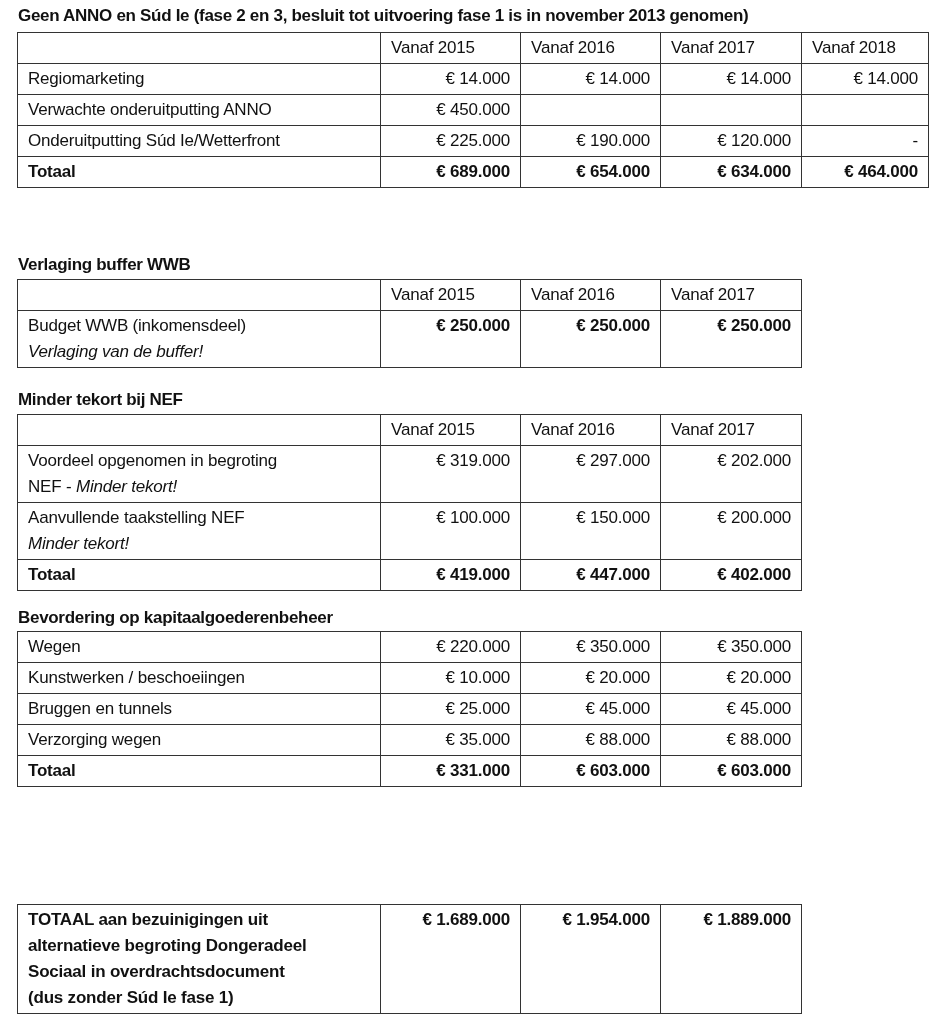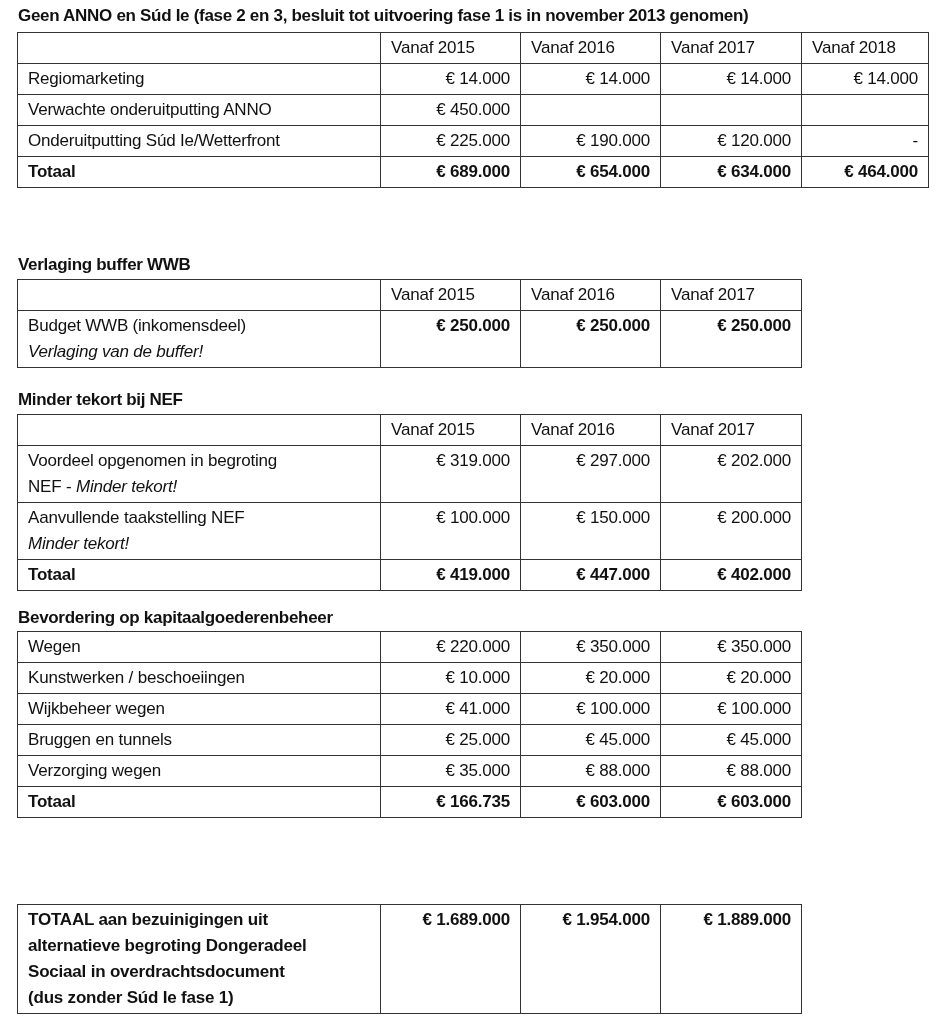--- a/index.html
+++ b/index.html
@@ -160,40 +160,34 @@
     <td class="num">€ 350.000</td>
     <td class="num">€ 350.000</td>
   </tr>
   <tr>
     <td>Kunstwerken / beschoeiingen</td>
     <td class="num">€ 10.000</td>
     <td class="num">€ 20.000</td>
     <td class="num">€ 20.000</td>
   </tr>
   <tr>
-    <td>Wijkbeheer wegen</td>
-    <td class="num">€ 41.000</td>
-    <td class="num">€ 100.000</td>
-    <td class="num">€ 100.000</td>
-  </tr>
-  <tr>
     <td>Bruggen en tunnels</td>
     <td class="num">€ 25.000</td>
     <td class="num">€ 45.000</td>
     <td class="num">€ 45.000</td>
   </tr>
   <tr>
     <td>Verzorging wegen</td>
     <td class="num">€ 35.000</td>
     <td class="num">€ 88.000</td>
     <td class="num">€ 88.000</td>
   </tr>
   <tr class="total">
     <td>Totaal</td>
-    <td class="num">€ 166.735</td>
+    <td class="num">€ 331.000</td>
     <td class="num">€ 603.000</td>
     <td class="num">€ 603.000</td>
   </tr>
 </tbody>
   </table>
 
 <table class="doc" style="top:904px;border-radius:14px;">
   <colgroup>
       <col style="width:363px">
       <col style="width:140px">

